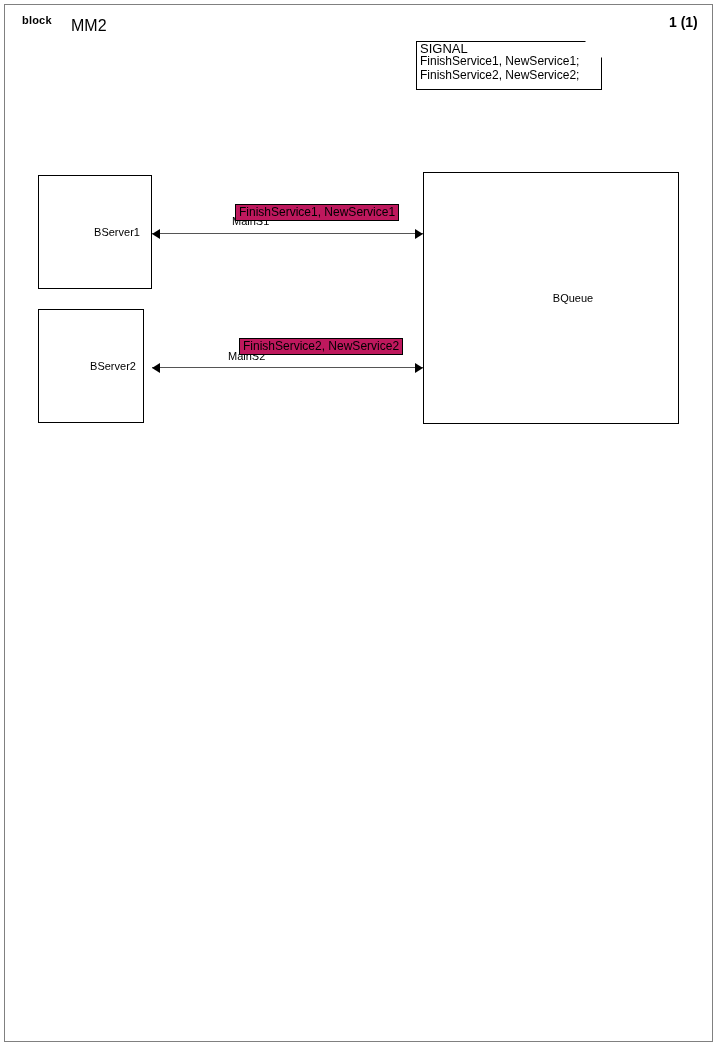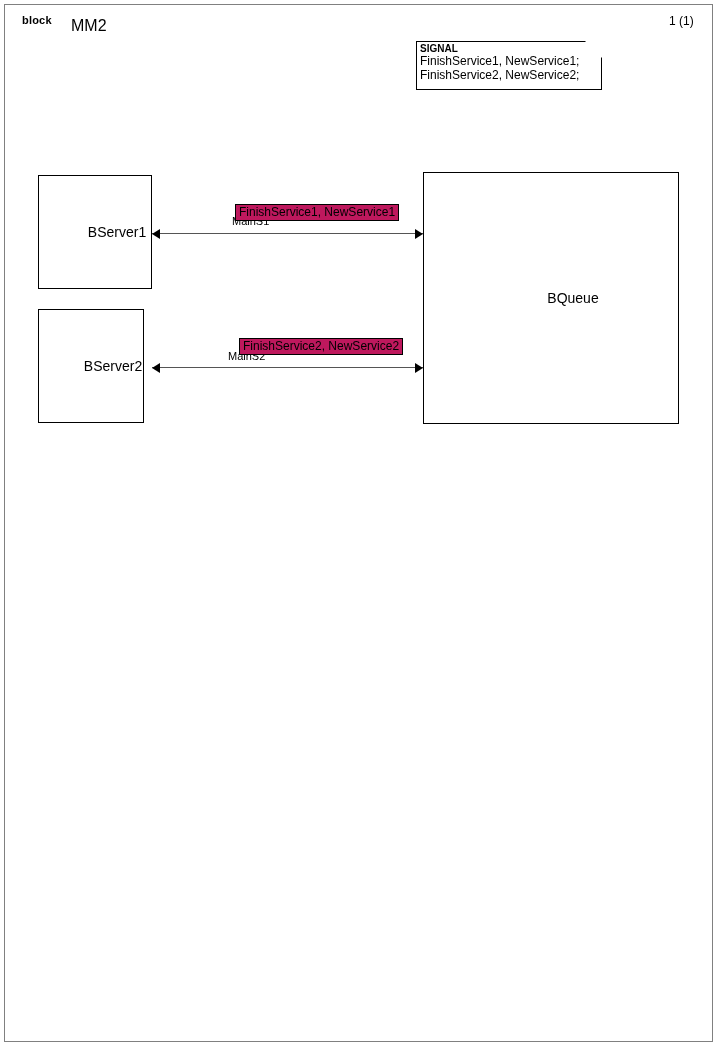--- a/index.html
+++ b/index.html
@@ -47,22 +47,22 @@
     left: 71px;
     top: 17px;
     font-size: 16px;
     font-weight: normal;
     white-space: nowrap;
   }
   .hdr-page {
     position: absolute;
     left: 669px;
     top: 14px;
-    font-size: 12px;
-    font-weight: normal;
+    font-size: 14px;
+    font-weight: bold;
     white-space: nowrap;
   }
 
   
   #signal-note {
     position: absolute;
     left: 416px;
     top: 41px;
     width: 186px;
     height: 49px;
@@ -96,43 +96,42 @@
     transform: rotate(45deg);
     transform-origin: center;
   }
   #signal-note .note-text {
     position: absolute;
     left: 4px;
     top: 2px;
     right: 4px;
   }
   #signal-note .note-line-kw {
-    font-size: 10px;
+    font-size: 13px;
     line-height: 11px;
     white-space: nowrap;
-    font-weight: bold;
   }
   #signal-note .note-line {
     font-size: 12px;
     line-height: 14px;
     white-space: nowrap;
   }
 
   
   .block-box {
     position: absolute;
     background: #ffffff;
     border: 1px solid #000000;
     box-sizing: border-box;
     display: flex;
     align-items: center;
     justify-content: center;
   }
   .block-label {
-    font-size: 14px;
+    font-size: 11px;
     white-space: nowrap;
     margin-left: 44px;
   }
 
   #block-bserver1 { left: 38px;  top: 175px; width: 114px; height: 114px; }
   #block-bserver2 { left: 38px;  top: 309px; width: 106px; height: 114px; }
   #block-bqueue   { left: 423px; top: 172px; width: 256px; height: 252px; justify-content: center; }
 
   
   .channel-line {

